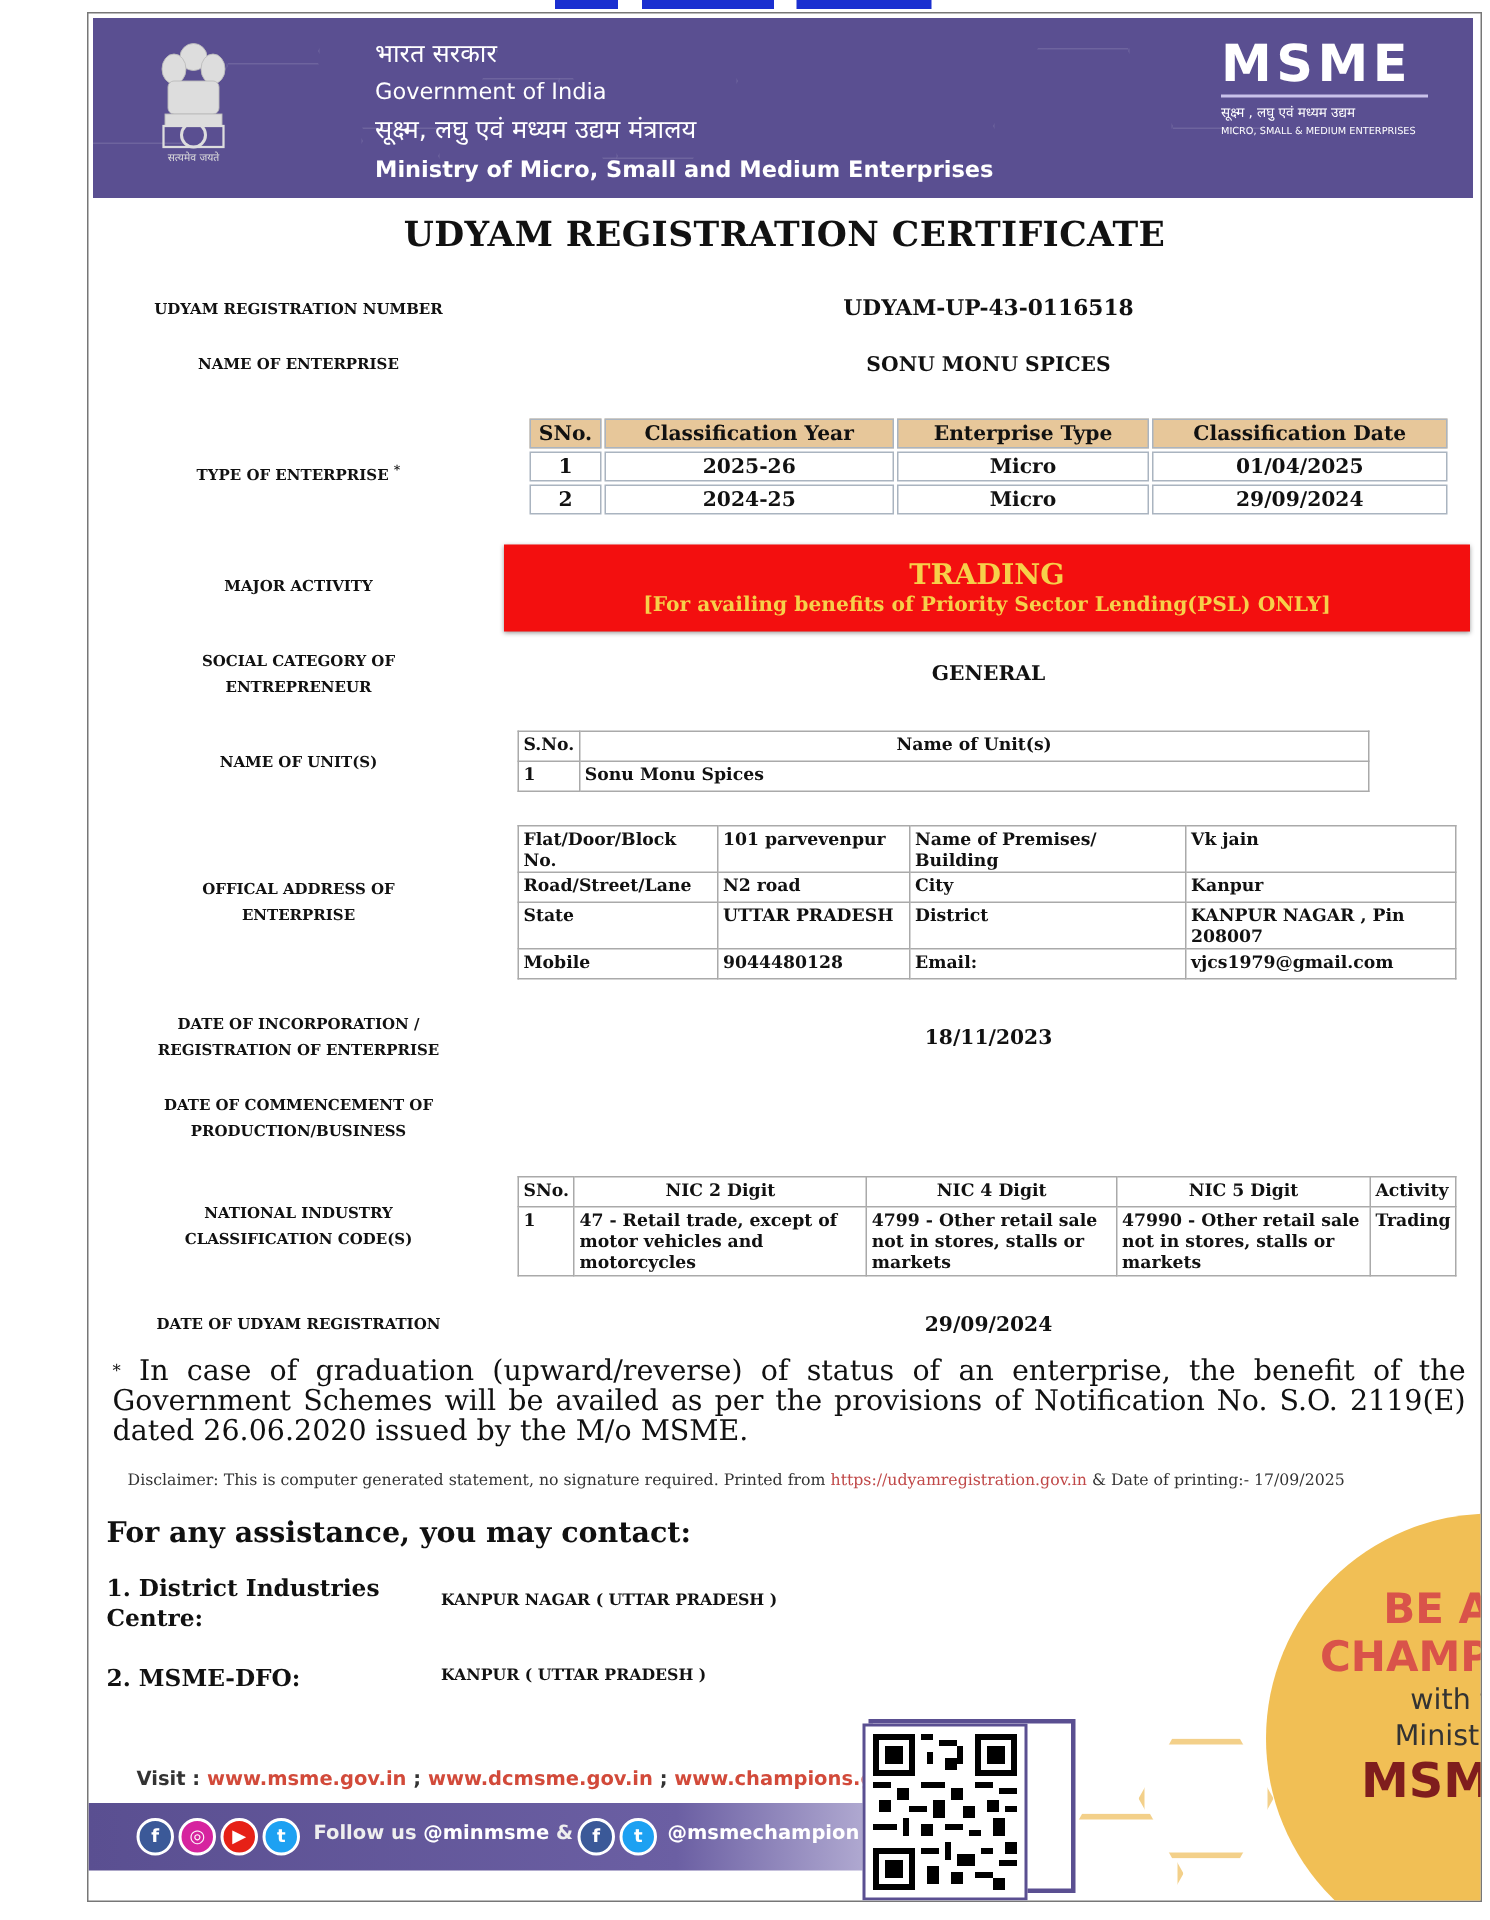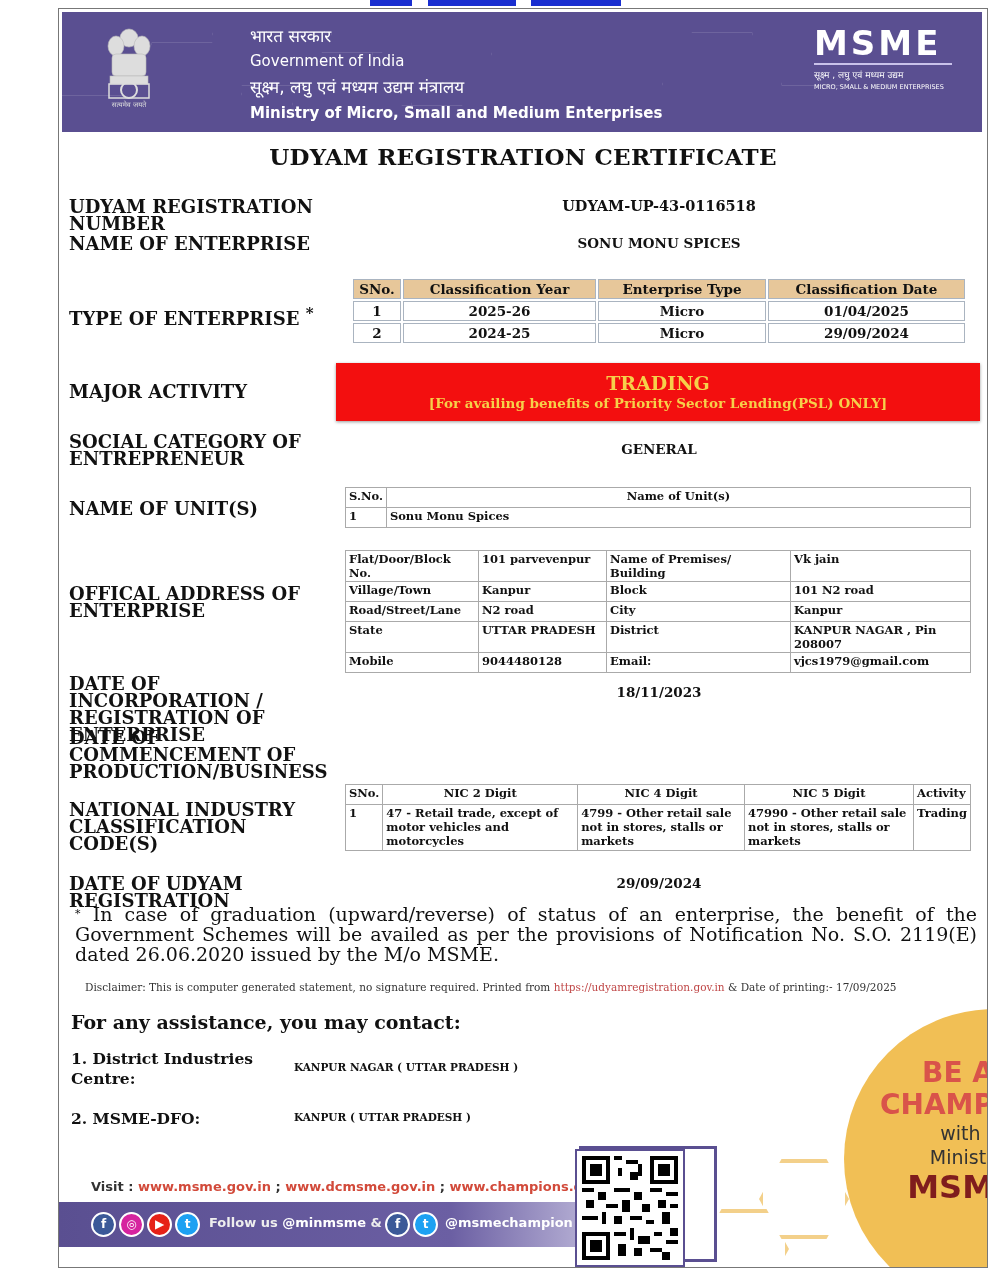--- a/index.html
+++ b/index.html
@@ -23,21 +23,21 @@
   .hdr-center .l3 { font-size: 17px; line-height: 26px; }
   .hdr-center .l4 { font-size: 15px; line-height: 26px; font-weight: bold; }
   .msme-logo { position: absolute; left: 752px; top: 14px; width: 145px; }
   .msme-word { font-family: "DejaVu Sans", sans-serif; font-weight: bold; font-size: 34px;
                letter-spacing: 3px; line-height: 34px; color: #fff; }
   .msme-line { height: 2px; background: #c9c2ea; margin: 3px 0 3px 0; width: 138px; }
   .msme-hindi { font-family: "DejaVu Sans", sans-serif; font-size: 9px; color: #fff; }
   .msme-eng { font-family: "DejaVu Sans", sans-serif; font-size: 6.5px; color: #fff; margin-top: 2px; }
   .title { position: absolute; left: 0; top: 134px; width: 928px; text-align: center;
            font-weight: bold; font-size: 23px; letter-spacing: 0.3px; }
-  .lbl { position: absolute; font-weight: bold; font-size: 18px; text-align: left; line-height: 17px; }
+  .lbl { position: absolute; font-weight: bold; font-size: 10px; text-align: center; line-height: 17px; }
   .val { position: absolute; font-weight: bold; font-size: 13.5px; text-align: center; }
   table { border-collapse: separate; border-spacing: 2px; position: absolute; }
   .cls-table td, .cls-table th { border: 1px solid #aab4c0; font-size: 13.5px; text-align: center;
          height: 20px; padding: 0 4px; font-weight: bold; }
   .cls-table th { background: #e7c79a; }
   .activity-box { position: absolute; left: 277px; top: 354px; width: 644px; height: 58px;
                   background: #f30f0f; text-align: center; box-shadow: 0 1px 3px #999; }
   .activity-box .t1 { color: #f6d04a; font-weight: bold; font-size: 19px; margin-top: 9px; }
   .activity-box .t2 { color: #f6d04a; font-weight: bold; font-size: 13.5px; margin-top: 1px; }
   .grid { border-collapse: collapse; position: absolute; }
@@ -164,21 +164,21 @@
     <div class="t2">[For availing benefits of Priority Sector Lending(PSL) ONLY]</div>
   </div>
 
   <div class="lbl" style="left:10px;top:424px;width:260px;">
     <div>SOCIAL CATEGORY OF</div>
     <div>ENTREPRENEUR</div>
   </div>
   <div class="val" style="left:450px;top:432px;width:300px;">GENERAL</div>
 
   <div class="lbl" style="left:10px;top:491px;width:260px;">NAME OF UNIT(S)</div>
-  <table class="grid" style="left:286px;top:478px;width:626px;">
+  <table class="grid" style="left:286px;top:478px;width:568px;">
     <tbody>
         <tr>
       <td style="width:38px;">S.No.</td>
       <td style="text-align:center;">Name of Unit(s)</td>
     </tr>
     <tr>
       <td>1</td>
       <td>Sonu Monu Spices</td>
     </tr>
   </tbody>
@@ -188,26 +188,20 @@
     <div>OFFICAL ADDRESS OF</div>
     <div>ENTERPRISE</div>
   </div>
   <table class="grid" style="left:286px;top:541px;width:626px;">
     <tbody>
         <tr>
       <td style="width:133px;">Flat/Door/Block No.</td>
       <td style="width:128px;">101 parvevenpur</td>
       <td style="width:184px;">Name of Premises/ Building</td>
       <td>Vk jain</td>
-    </tr>
-    <tr>
-      <td>Village/Town</td>
-      <td>Kanpur</td>
-      <td>Block</td>
-      <td>101 N2 road</td>
     </tr>
     <tr>
       <td>Road/Street/Lane</td>
       <td>N2 road</td>
       <td>City</td>
       <td>Kanpur</td>
     </tr>
     <tr>
       <td>State</td>
       <td>UTTAR PRADESH</td>

